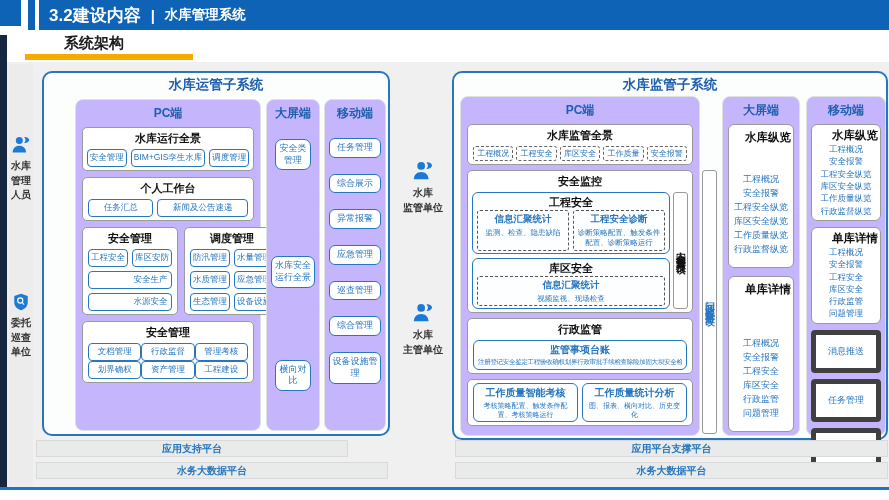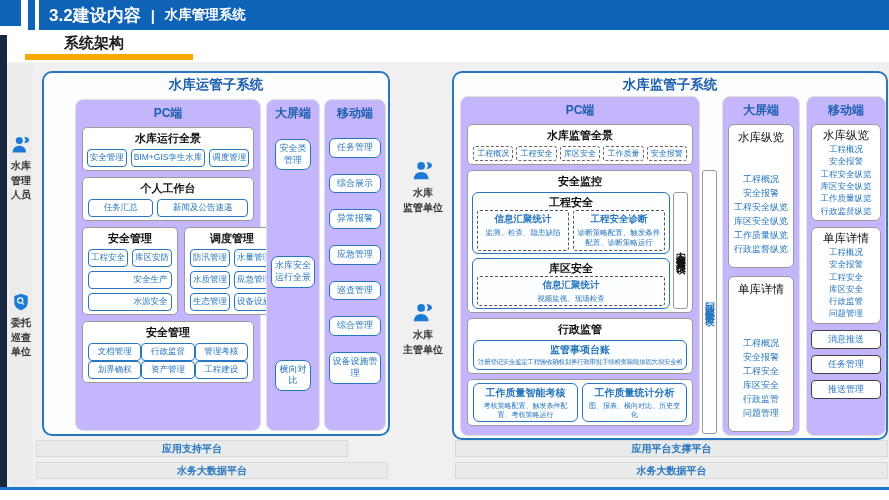--- a/index.html
+++ b/index.html
@@ -64,24 +64,24 @@
             writing-mode:vertical-rl; text-orientation:upright; font-weight:bold; font-size:10px;
             color:#111; display:flex; align-items:center; justify-content:center; letter-spacing:2px; }
   .bb-link { color:#2776be; font-weight:bold; font-size:10px; text-align:center; }
   .bb-sub { color:#2776be; font-size:6.5px; text-align:center; white-space:nowrap; overflow:hidden; letter-spacing:-0.3px; margin-top:1px; }
   .bb-sub2 { color:#2776be; font-size:7px; text-align:center; line-height:1.3; margin-top:1px; }
   .problem-bar { position:absolute; left:248px; top:97px; width:15px; height:264px; border:1px solid #999;
                  border-radius:3px; background:#fff; writing-mode:vertical-rl; text-orientation:upright;
                  font-weight:bold; font-size:10px; color:#2776be; display:flex; align-items:center; justify-content:center; letter-spacing:3px; }
 
   .listbox { background:#fff; border:1px solid #9a9a9a; border-radius:6px; padding:5px 2px; text-align:center; }
-  .lb-t { font-weight:normal; font-size:11.5px; color:#111; }
+  .lb-t { font-weight:bold; font-size:11.5px; color:#111;text-align:right; }
   .li { color:#2776be; font-size:9px; line-height:1.55; }
-  .xchip { border:1px solid #404040; border-radius:4px; background:#fff; color:#2776be; font-size:9px;
-           text-align:center; padding:2px 0; margin-top:6px; }
+  .xchip { border:5px solid #404040; border-radius:4px; background:#fff; color:#2776be; font-size:9px;
+           text-align:center; padding:10px 0; margin-top:6px; }
 
   .plat { position:absolute; height:17px; background:#e9eaea; border:1px solid #d9d9d9; color:#2776be;
           font-weight:bold; font-size:10px; display:flex; align-items:center; justify-content:center; }
 </style>
 </head>
 <body>
 
 <div class="slide">
 
   <div class="hsq1"></div>

